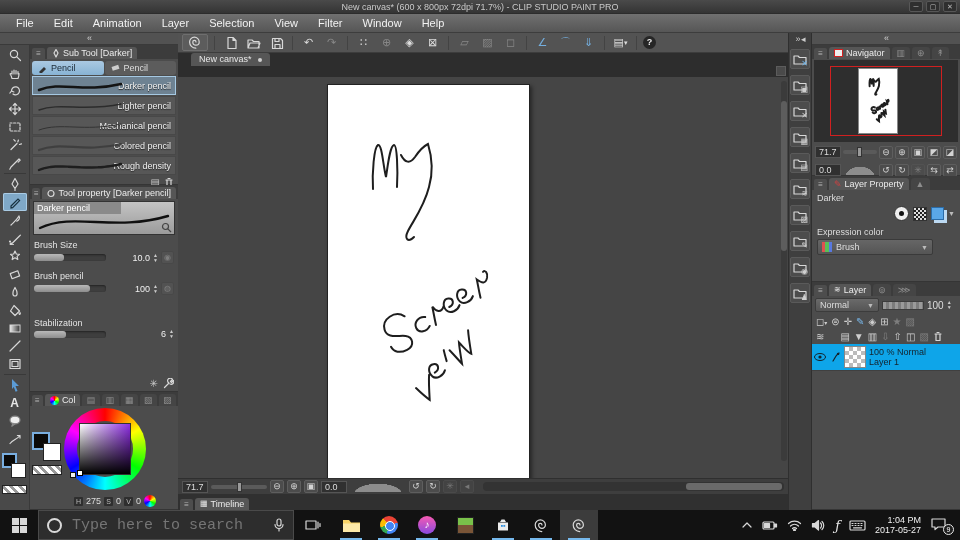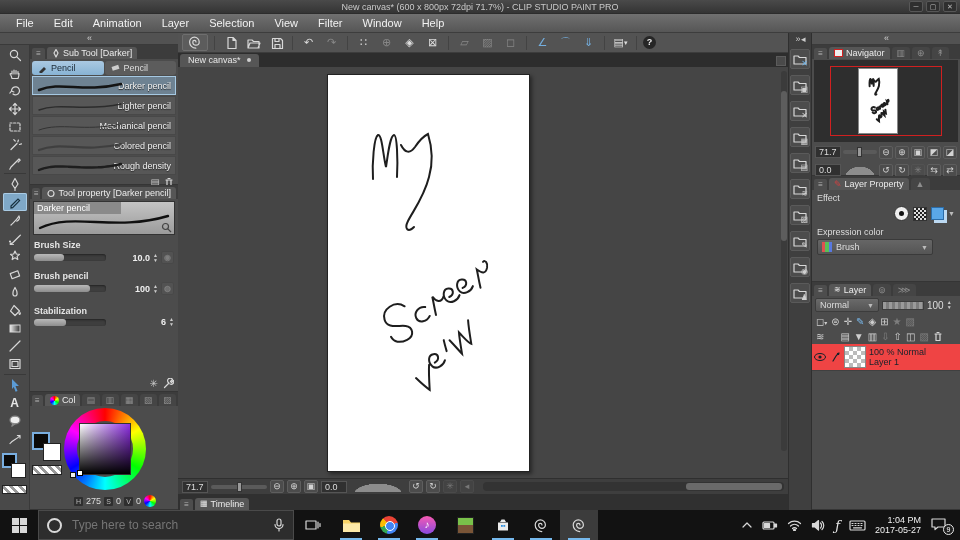--- a/index.html
+++ b/index.html
@@ -55,21 +55,21 @@
             align-items:center;position:relative}
   .brushrow.on{background:#6e8292;border:1px solid #a5c8e2}
   .brushrow svg{position:absolute;left:2px;top:2px}
   .brushlbl{margin-left:auto;padding-right:4px;font-size:9px;color:#f0f0f0;text-shadow:0 1px 1px #222}
   .stfoot{display:flex;justify-content:flex-end;gap:4px;padding:1px 4px 2px;color:#c2c2c2}
   
   .tpprev{margin:2px 3px;height:34px;background:linear-gradient(#c4c4c4,#9b9b9b);border:1px solid #333;position:relative}
   .tpname{position:absolute;left:0;top:0;width:62%;height:12px;background:#8a8a8a;color:#fff;
           font-size:9px;line-height:12px;padding-left:3px}
   .tpmag{position:absolute;right:2px;bottom:1px;color:#555;font-size:10px}
-  .prow{padding:3px 4px 0;font-weight:bold;}
+  .prow{padding:3px 4px 0;}
   .plabel{font-size:9px;color:#e4e4e4}
   .pctrl{display:flex;align-items:center;gap:3px;margin-top:1px}
   .ptrack{width:72px;height:7px;background:#3e3e3e;border-radius:3px;box-shadow:inset 0 1px 2px #222;position:relative}
   .pfill{position:absolute;left:0;top:0;height:7px;border-radius:3px;background:linear-gradient(#b9b9b9,#8d8d8d)}
   .pval{margin-left:auto;font-size:9px;color:#f0f0f0}
   .stepper{display:flex;flex-direction:column;font-size:5px;color:#ccc;line-height:5px}
   .pbtn{width:13px;height:13px;background:#5c5c5c;border:1px solid #444;border-radius:2px;color:#cfcfcf;
         font-size:8px;line-height:11px;text-align:center}
   .hseg{width:13px;height:13px;border:1px solid #777;background:linear-gradient(#cfcfcf,#a8a8a8)}
   .tpfoot{position:absolute;right:4px;bottom:2px;display:flex;gap:5px;color:#c9c9c9;font-size:10px}
@@ -93,21 +93,21 @@
         background:conic-gradient(red,yellow,lime,cyan,blue,magenta,red)}
   
   .center{width:610px;display:flex;flex-direction:column}
   .toolbar{height:20px;background:#535353;display:flex;align-items:center;gap:4px;padding:0 4px;border-bottom:1px solid #3c3c3c}
   .tbtn{height:17px;min-width:19px;display:flex;align-items:center;justify-content:center;color:#dcdcdc;font-size:11px;border-radius:2px}
   .tbtn.box{border:1px solid #6e6e6e;background:#5c5c5c;width:26px}
   .tsep{width:1px;height:14px;background:#434343;margin:0 2px}
   .blue{color:#74aede}
   .helpbtn{width:13px;height:13px;border-radius:50%;background:#262626;color:#eee;font-size:9px;
            line-height:13px;text-align:center;font-weight:bold}
-  .tabstrip{height:14px;background:#2d2d2d;display:flex;align-items:center;padding-left:2px;position:relative}
+  .tabstrip{height:24px;background:#2d2d2d;display:flex;align-items:flex-start;padding-left:13px;position:relative}
   .doctab{height:13px;background:#565656;border-radius:3px 3px 0 0;color:#e8e8e8;font-size:9px;
           line-height:13px;padding:0 8px;display:flex;align-items:center;gap:6px}
   .docdot{width:4px;height:4px;border-radius:50%;background:#cfcfcf}
   .tabscroll{position:absolute;right:2px;bottom:1px;width:10px;height:10px;background:#4a4a4a;border:1px solid #5c5c5c}
   .canvasarea{flex:1;position:relative;background:#454545;overflow:hidden}
   .canvas{position:absolute;left:149px;top:7px;width:203px;height:398px;background:#fff;
           border:1px solid #222;box-shadow:2px 2px 4px rgba(0,0,0,.45)}
   .vscroll{position:absolute;right:1px;top:4px;width:6px;height:380px;background:#3b3b3b;border-radius:3px}
   .vthumb{position:absolute;left:0;top:20px;width:6px;height:150px;background:#5d5d5d;border-radius:3px}
   .statusbar{height:16px;background:#3e3e3e;display:flex;align-items:center;gap:3px;padding:0 4px;
@@ -144,33 +144,33 @@
   .ddown{margin-top:2px;width:116px;height:16px;background:linear-gradient(#666,#555);border:1px solid #3a3a3a;
          border-radius:2px;display:flex;align-items:center;gap:4px;padding:0 4px}
   .rgbic{width:10px;height:10px;background:linear-gradient(90deg,#e05050 0 33%,#58c058 33% 66%,#5878e0 66%)}
   
   .blendrow{display:flex;align-items:center;gap:3px;padding:2px 3px;height:18px}
   .blendsel{width:64px;height:14px;background:linear-gradient(#6a6a6a,#555);border:1px solid #3c3c3c;border-radius:2px;
             font-size:9px;display:flex;align-items:center;justify-content:space-between;padding:0 4px}
   .opslider{width:42px;height:9px;border:1px solid #3c3c3c;background:repeating-linear-gradient(90deg,#9a9a9a 0 3px,#7c7c7c 3px 6px)}
   .lockrow,.actrow{display:flex;align-items:center;gap:4px;padding:0 4px;height:15px;color:#cfcfcf;font-size:10px}
   .layerrow{display:flex;align-items:center;gap:3px;height:27px;border-bottom:1px solid #404040;padding:0 2px;font-size:9px}
-  .layerrow.on{background:#ef4444;color:#14222b}
+  .layerrow.on{background:#0ea5e9;color:#14222b}
   .eyec{width:14px;text-align:center}
   .thumb{width:22px;height:22px;border:1px solid #888;background:#fff}
   .thumb.checker{background:#fff;background-image:linear-gradient(45deg,#bbb 25%,transparent 25%,transparent 75%,#bbb 75%),
                  linear-gradient(45deg,#bbb 25%,transparent 25%,transparent 75%,#bbb 75%);
                  background-size:8px 8px;background-position:0 0,4px 4px}
   .lmeta{line-height:10px}
   
   .taskbar{position:absolute;left:0;bottom:0;width:960px;height:30px;background:#121212;display:flex;align-items:stretch}
   .startbtn{width:38px;display:flex;align-items:center;justify-content:center}
   .searchbox{width:256px;background:#2d2d2d;border:1px solid #4a4a4a;display:flex;align-items:center;gap:8px;padding:0 8px;margin:0}
-  .searchbox input{flex:1;background:transparent;border:0;outline:none;color:#bbb;font-size:12px;
-                   font-family:Liberation Sans, sans-serif}
+  .searchbox input{flex:1;background:transparent;border:0;outline:none;color:#bbb;font-size:15px;
+                   font-family:Liberation Mono, monospace}
   .cortana{width:15px;height:15px;border-radius:50%;border:2px solid #d9d9d9}
   .tbicon{width:38px;display:flex;align-items:center;justify-content:center;position:relative}
   .tbicon.run:after{content:"";position:absolute;left:8px;bottom:0;width:22px;height:2px;background:#76b9ed}
   .tbicon.active{background:#3c3c3c}
   .chrome{width:18px;height:18px;border-radius:50%;position:relative;
           background:conic-gradient(from -45deg,#ea4335 0 120deg,#4285f4 120deg 240deg,#34a853 240deg 300deg,#fbbc05 300deg)}
   .chrome:after{content:"";position:absolute;left:5px;top:5px;width:8px;height:8px;border-radius:50%;
           background:#4285f4;border:1.5px solid #fff}
   .itunes{width:18px;height:18px;border-radius:50%;background:linear-gradient(#f65ab2,#8a4ae0);
           color:#fff;font-size:10px;line-height:18px;text-align:center}
@@ -473,21 +473,21 @@
               <div class="pctrl">
                 <div class="ptrack">
                     <div class="pfill" style="width:78%"></div>
                   </div>
                 <span class="pval">100</span>
                 <span class="stepper">▲<br>▼</span>
                 <span class="pbtn dim">◍</span>
               </div>
             </div>
             <div class="prow">
-              <div class="plabel" style="margin-top:8px">Stabilization</div>
+              <div class="plabel" style="margin-top:20px">Stabilization</div>
               <div class="pctrl">
                 <div class="ptrack">
                     <div class="pfill" style="width:44%"></div>
                   </div>
                 <span class="pval">6</span>
                 <span class="stepper">▲<br>▼</span>
               </div>
             </div>
             <div class="tpfoot">
               <span>✳</span>
@@ -742,21 +742,21 @@
       <div class="pnl" style="height:106px">
         <div class="ph">
           <span class="phmenu">≡</span>
           <span class="phtab">
               <span style="color:#d04040;font-size:9px">✎</span>
               <span>Layer Property</span>
             </span>
           <span class="phtab dimtab">▲</span>
         </div>
         <div class="lpbody">
-          <div>Effect</div>
+          <div>Darker</div>
           <div class="fxicons">
             <span class="fxborder"></span>
             <span class="fxtone"></span>
             <span class="fxcolor"></span>
             <span style="font-size:7px;color:#bbb">▼</span>
           </div>
           <div>Expression color</div>
           <div class="ddown">
             <span class="rgbic"></span>
             <span>Brush</span>

